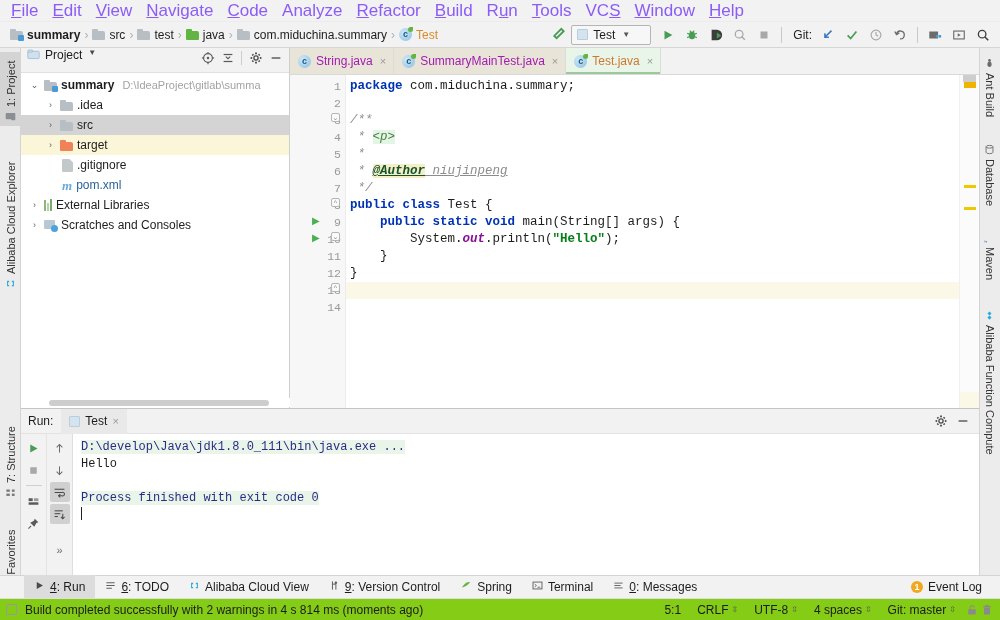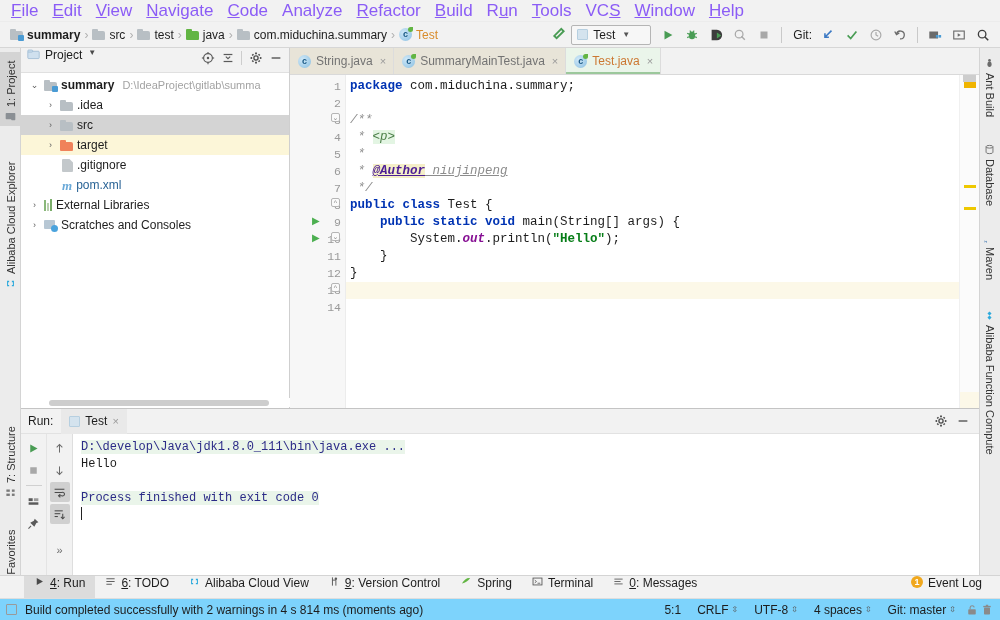--- a/index.html
+++ b/index.html
@@ -193,21 +193,21 @@
     padding: 0 7px 0 8px; cursor: default;
     border-right: 1px solid #dcdcdc; position: relative;
   }
   .etab.t1 { background: #e8e4d8; }
   .etab.t2 { background: #e8e4d8; }
   .etab.active { background: #eaf5ea; }
   .etab.active::after {
     content:''; position:absolute; left:0; right:0; bottom:0; height:2px;
     background:#9cc89c;
   }
-  .etab .name { font-size: 12px; color:#737373; }
+  .etab .name { font-size: 12px; color:#a21caf; }
   .etab.active .name { color:#cc7832; }
   .etab .x { font-size: 11px; color:#9a9a9a; margin-left: 2px; }
 
   .editorbody { flex:1; display: flex; position: relative; background:#fff; overflow:hidden;}
   .gutter {
     width: 56px; background: #f7f7f7; flex: none;
     border-right: 1px solid #ececec; position: relative;
     padding-top: 3px;
   }
   .gline {
@@ -226,21 +226,21 @@
   }
   .codearea {
     flex: 1; position: relative; padding-top: 3px; overflow: hidden;
     font-family: "Liberation Mono", monospace; font-size: 12.5px;
     line-height: 17px; background:#fff;
   }
   .cline { height: 17px; white-space: pre; padding-left: 4px; }
   .cline.caretline { background: #fcf8e8; }
   .k { color:#0033b3; font-weight:bold; }
   .tag { color:#497d46; background:#e3f5e3; font-style: italic;}
-  .jdoc-tag { color:#4c1d95; background:#f5efc8; font-style: italic;
+  .jdoc-tag { color:#14532d; background:#f5efc8; font-style: italic;
               font-weight:bold; text-decoration: underline; }
   .jdoc-txt { color:#8c8c8c; font-style: italic; text-decoration: underline; }
   .jdoc-plain { color:#8c8c8c; font-style: italic; }
   .str { color:#067d17; font-weight:bold; }
   .fld { color:#871094; font-style: italic; font-weight:bold;}
   .plain { color:#1d1d1d; }
 
   .editor-scroll {
     width: 20px; flex: none; background: #fbfbfb; position: relative;
     border-left:1px solid #f0f0f0;
@@ -299,34 +299,34 @@
   .caretbar { display:inline-block; width:1px; height:13px; background:#222;
               vertical-align:-2px; }
 
   
   .bottombar {
     position: absolute; left:0; bottom: 22px; width:1000px; height:23px;
     background:#f2f2f2; display:flex; align-items:center;
     border-top:1px solid #d4d4d4;
   }
   .bb-item {
-    display:flex; align-items:flex-start; gap:5px; height:23px;
-    padding: 0 10px; font-size:12px; cursor:default; white-space:nowrap;
+    display:flex; align-items:center; gap:5px; height:23px;
+    padding: 12px 10px; font-size:12px; cursor:default; white-space:nowrap;
   }
   .bb-item.sel { background:#dcdcdc; }
   .bb-right { margin-left:auto; display:flex; align-items:center; padding-right:8px; }
   .badge-dot {
     width:12px; height:12px; border-radius:50%; background:#f0a81e;
     color:#fff; font-size:9px; display:inline-flex; align-items:center;
     justify-content:center; font-weight:bold;
   }
 
   .statusbar {
     position: absolute; left:0; bottom:0; width:1000px; height:22px;
-    background:#7dd3fc; display:flex; align-items:center;
+    background:#84cc16; display:flex; align-items:center;
     border-top:1px solid #dedede; padding-left:6px;
   }
   .sb-msg { font-size: 12px; color:#1d1d1d; margin-left:8px; }
   .sb-right { margin-left:auto; display:flex; align-items:center; gap:0px; padding-right:6px; }
   .sb-cell { font-size:12px; padding: 0 8px; cursor:default; display:flex; align-items:center; gap:3px;}
   .sb-arrows { font-size:8px; color:#555; line-height:1; display:inline-block; }
   .sb-ico { width:15px; height:15px; display:inline-flex; align-items:center; justify-content:center; cursor:default;}
   .inspect-box { width:11px; height:11px; border:1px solid #9a9a9a; border-radius:1px; }
 
   

